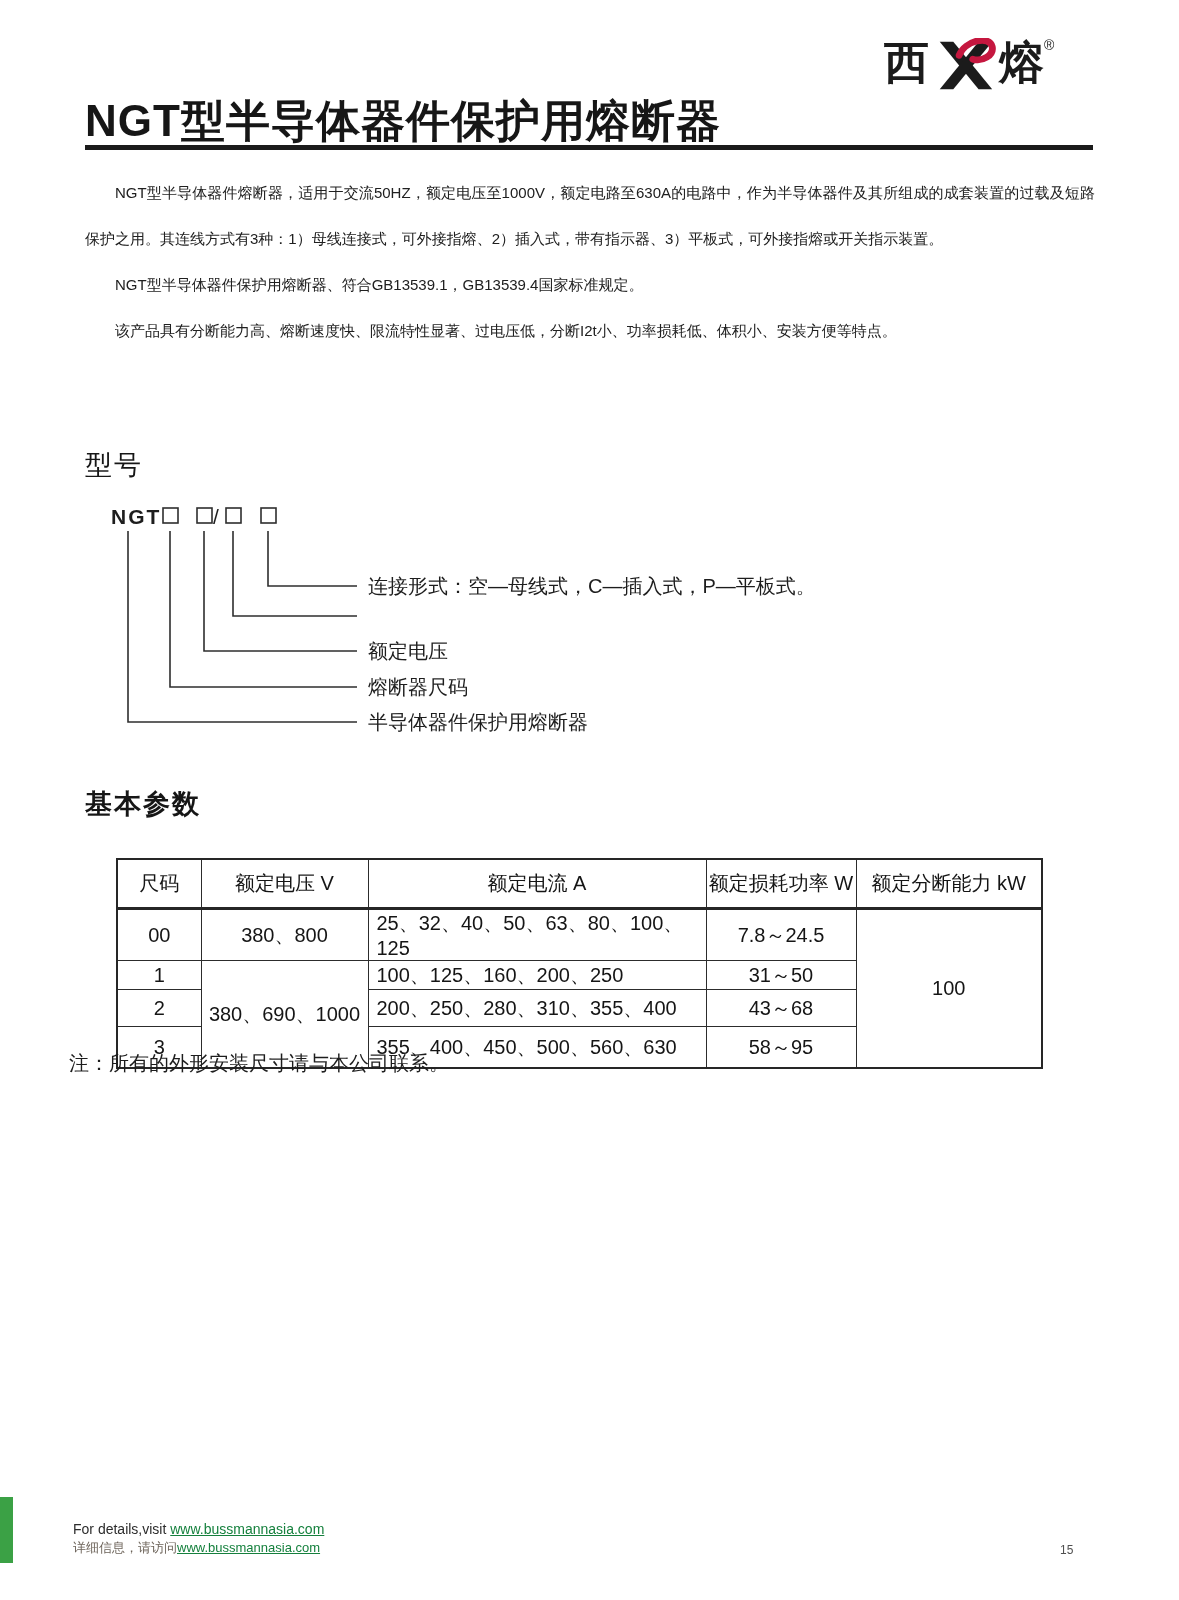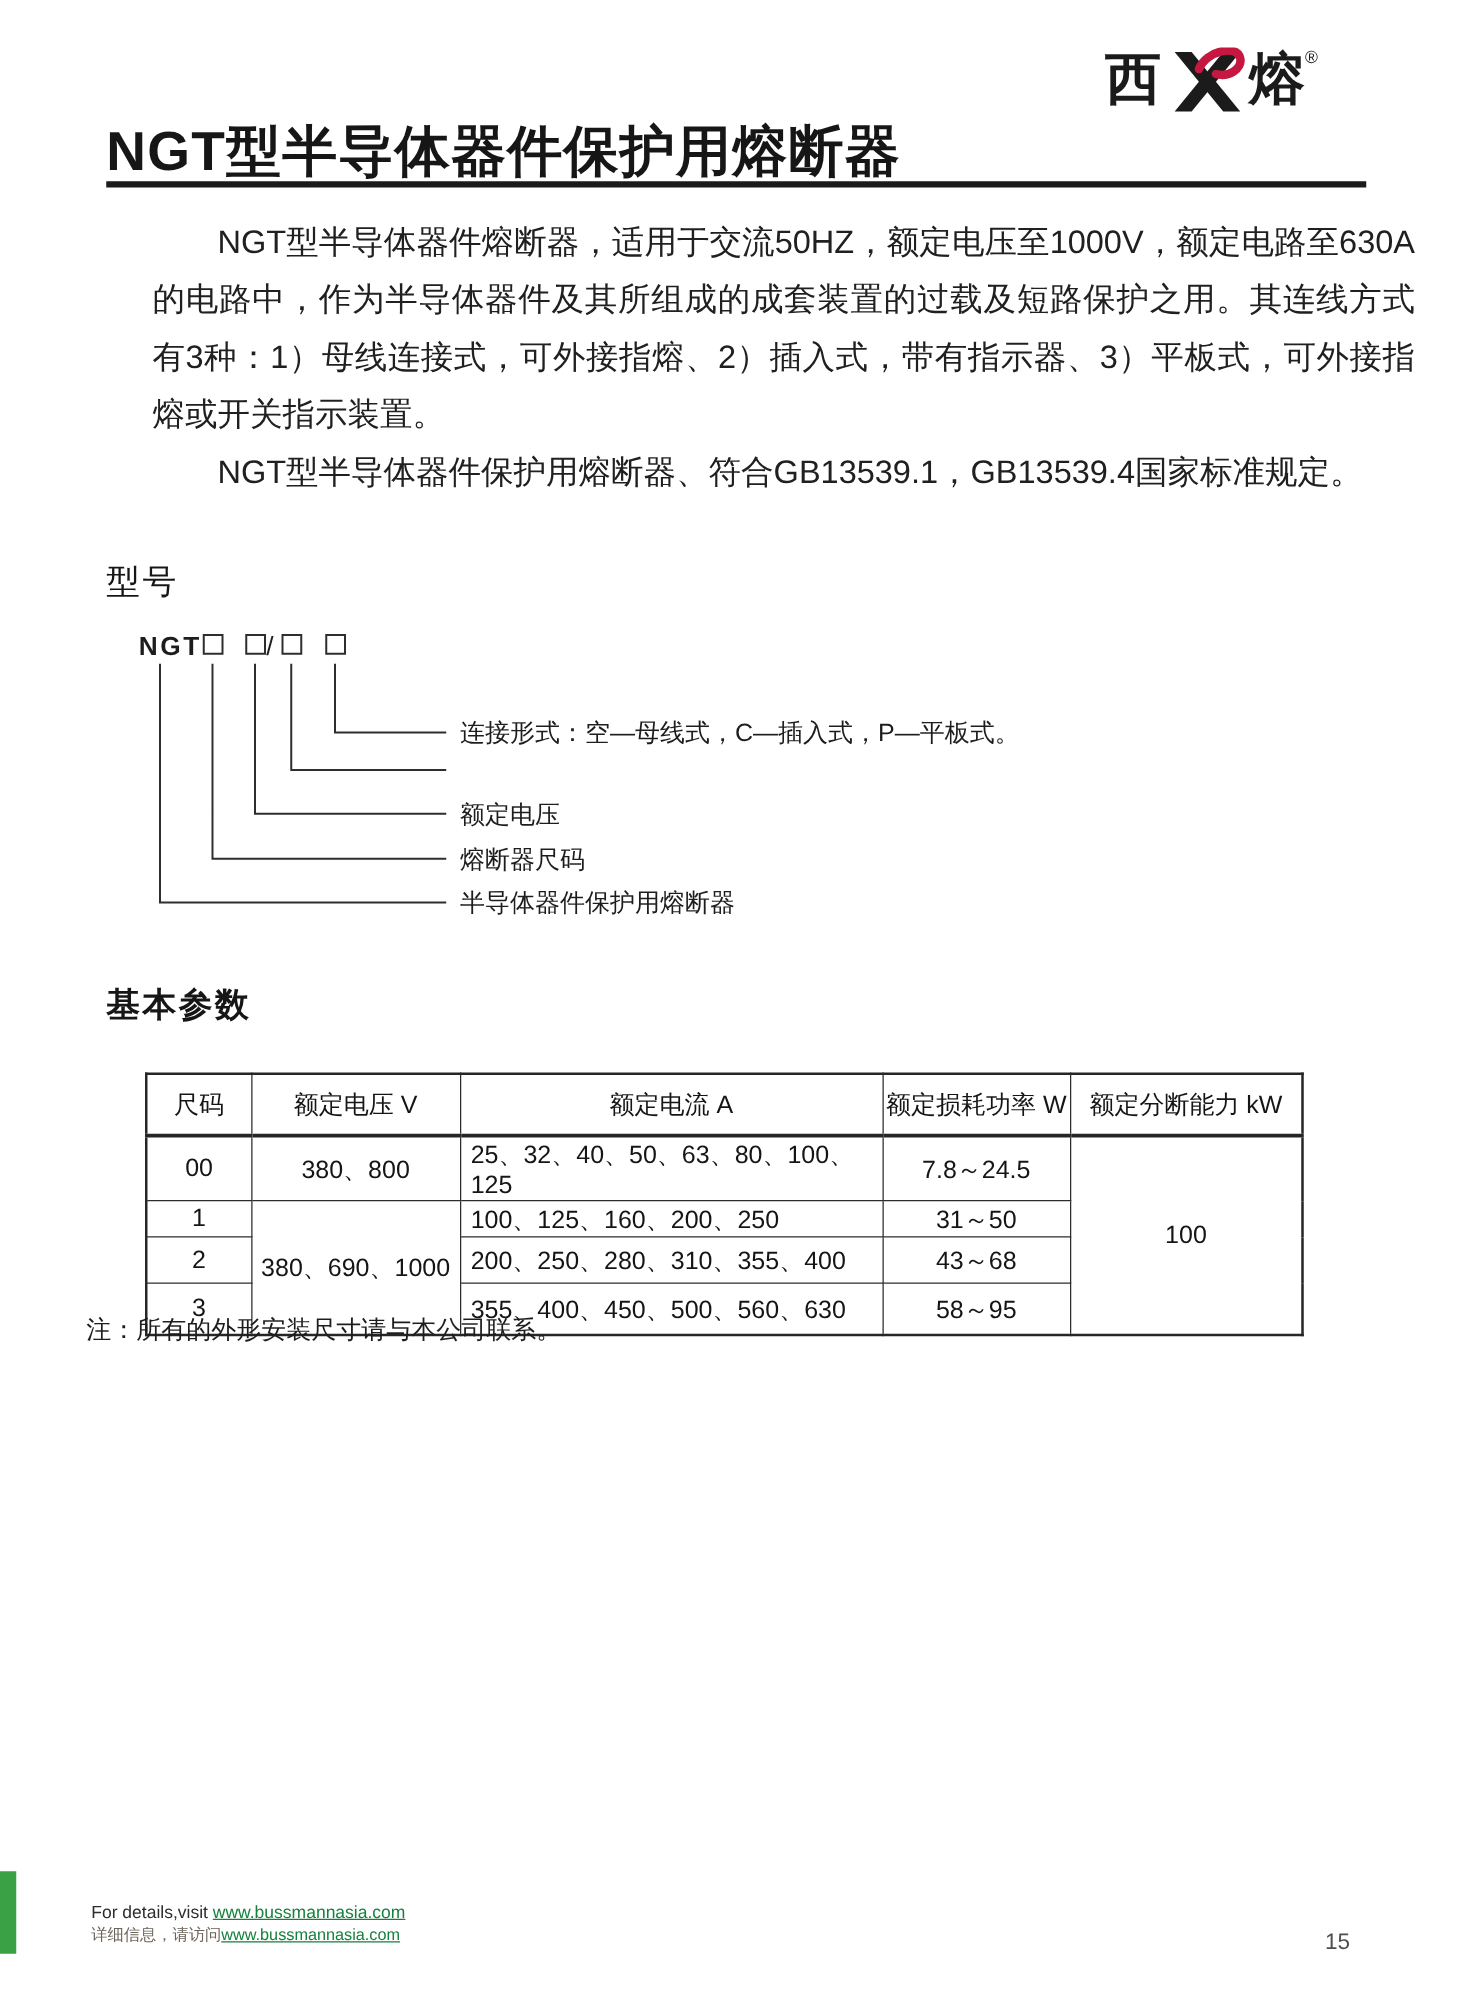--- a/index.html
+++ b/index.html
@@ -10,22 +10,22 @@
   
   .logo{position:absolute;left:884px;top:36px;display:flex;align-items:flex-start;}
   .logo .hanzi{font-size:45px;line-height:54px;font-weight:bold;color:#1b1b1b;}
   .logo svg{margin:2px 1px 0 1px;}
   .logo .reg{font-size:14px;line-height:14px;margin-top:2px;color:#1b1b1b;}
   
   .title{position:absolute;left:85px;top:92px;font-size:44px;font-weight:bold;
          letter-spacing:1px;white-space:nowrap;color:#161616;}
   .title-rule{position:absolute;left:85px;top:145px;width:1008px;height:5px;background:#1b1b1b;}
   
-  .intro{position:absolute;left:85px;top:170px;width:1010px;font-size:26px;
-         line-height:46px;text-align:justify;color:#202020;margin-left:37px;}
+  .intro{position:absolute;left:85px;top:170px;width:1010px;font-size:15px;
+         line-height:46px;text-align:justify;color:#202020;}
   .intro p{margin:0;text-indent:2em;}
   
   .section-heading{position:absolute;font-size:27px;letter-spacing:2px;color:#161616;}
   #model-heading{left:85px;top:447px;}
   #params-heading{left:85px;top:786px;font-weight:bold;}
   
   .diagram{position:absolute;left:85px;top:493px;}
   .diagram text{font-family:"Liberation Sans","DejaVu Sans",sans-serif;fill:#1d1d1d;}
   
   .params-table{position:absolute;left:116px;top:858px;border-collapse:collapse;
@@ -34,21 +34,21 @@
                 text-align:center;font-weight:normal;}
   .params-table th{height:47px;border-bottom:3px solid #262626;}
   .params-table .cell-left{text-align:left;padding-left:8px;margin-top:21px;}
   .h-r0{height:33px;} .h-r1{height:28px;} .h-r2{height:36px;} .h-r3{height:40px;}
   
   .note{position:absolute;left:69px;top:1050px;font-size:20px;color:#1d1d1d;}
   
   .footer-en{position:absolute;left:73px;top:1521px;font-size:14px;color:#2c2c2c;white-space:nowrap;}
   .footer-cn{position:absolute;left:73px;top:1539px;font-size:13px;color:#6d645a;white-space:nowrap;}
   .url{text-decoration:underline;color:#15803d;}
-  .page-num{position:absolute;left:1060px;top:1543px;font-size:18px;color:#4f4f4f;}
+  .page-num{position:absolute;left:1060px;top:1543px;font-size:12px;color:#4f4f4f;}
   .section-tab{position:absolute;left:0;top:1497px;width:13px;height:66px;background:#3ba145;}
 </style>
 </head>
 <body>
 
 <div class="page">
 
   <div class="logo">
     <span class="hanzi">西</span>
     <svg width="68" height="54" viewBox="0 0 70 54">
@@ -59,20 +59,21 @@
     <span class="hanzi">熔</span>
     <span class="reg">®</span>
   </div>
 
   <div class="title">NGT型半导体器件保护用熔断器</div>
   <div class="title-rule"></div>
 
   <div class="intro">
     <p>NGT型半导体器件熔断器，适用于交流50HZ，额定电压至1000V，额定电路至630A的电路中，作为半导体器件及其所组成的成套装置的过载及短路保护之用。其连线方式有3种：1）母线连接式，可外接指熔、2）插入式，带有指示器、3）平板式，可外接指熔或开关指示装置。</p>
     <p>NGT型半导体器件保护用熔断器、符合GB13539.1，GB13539.4国家标准规定。</p>
+    <p>该产品具有分断能力高、熔断速度快、限流特性显著、过电压低，分断I2t小、功率损耗低、体积小、安装方便等特点。</p>
   </div>
 
   <div class="section-heading" id="model-heading">型号</div>
 
   <svg class="diagram" width="770" height="250" viewBox="0 0 770 250">
     <text x="26" y="31" font-size="21" font-weight="bold" letter-spacing="2">NGT</text>
     <g fill="none" stroke="#2e2e2e" stroke-width="1.6">
       <rect x="78" y="15" width="15" height="15"></rect>
       <rect x="112" y="15" width="15" height="15"></rect>
       <rect x="141" y="15" width="15" height="15"></rect>

